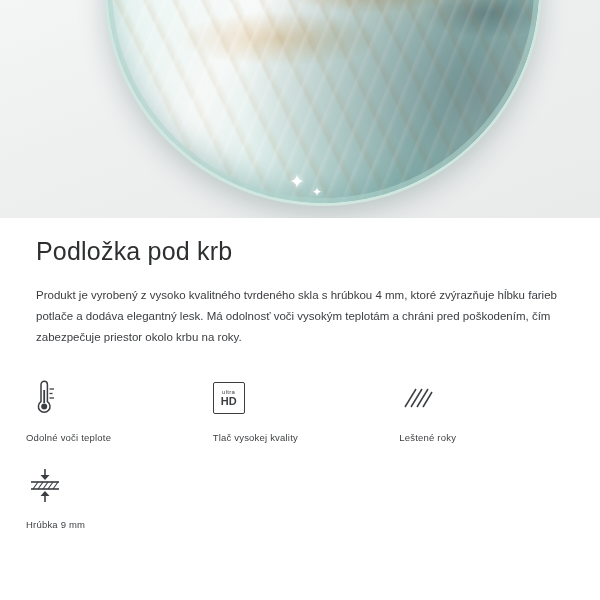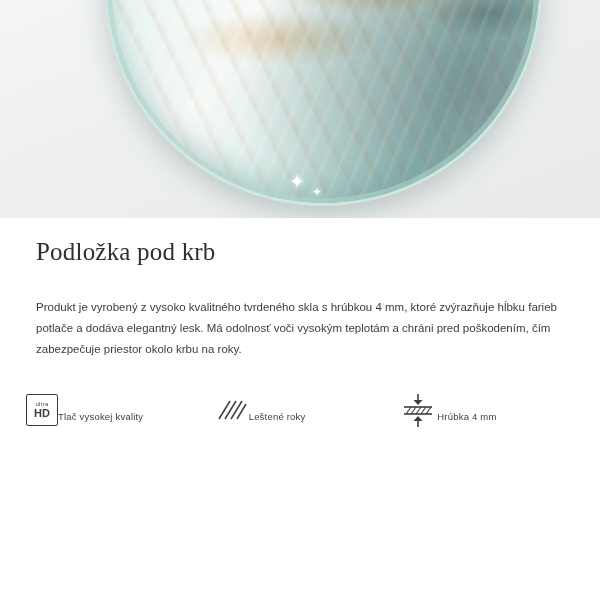--- a/index.html
+++ b/index.html
@@ -101,51 +101,51 @@
     user-select: none;
   }
   .sparkle.s1 { left: 289px; top: 172px; font-size: 19px; }
   .sparkle.s2 { left: 312px; top: 186px; font-size: 12px; }
 
   
   .content {
     padding: 18px 36px 0 36px;
   }
   .headline {
-    font-family: Liberation Serif, serif;
+    font-family: Liberation Sans, sans-serif;
     font-size: 25px;
     line-height: 31px;
     color: #2d2f31;
     font-weight: 400;
     margin: 0;
     letter-spacing: .2px;
   }
   .headline .l2row { display: block; }
   .paragraph {
-    margin: 30px 0 0 0;
+    margin: 18px 0 0 0;
     font-size: 11.5px;
     line-height: 21px;
     color: #3a3d40;
     max-width: 534px;
   }
 
   
   .features {
     margin-top: 22px;
     padding: 0 20px;
     display: flex;
     flex-wrap: wrap;
   }
   .feature {
     width: 33.333%;
     box-sizing: border-box;
     padding: 6px 6px 14px 6px;
     display: flex;
-    flex-direction: row;
-    align-items: center;
+    flex-direction: column;
+    align-items: flex-start;
   }
   .feature .icon-wrap {
     height: 44px;
     display: flex;
     align-items: center;
     justify-content: center;
   }
   .feature .caption {
     margin-top: 12px;
     font-size: 9.5px;
@@ -196,20 +196,33 @@
 
   <div class="content">
     <h1 class="headline">
       <span>Podložka pod krb</span>
     </h1>
     <p class="paragraph">Produkt je vyrobený z vysoko kvalitného tvrdeného skla s hrúbkou 4 mm, ktoré zvýrazňuje hĺbku farieb potlače a dodáva elegantný lesk. Má odolnosť voči vysokým teplotám a chráni pred poškodením, čím zabezpečuje priestor okolo krbu na roky.</p>
   </div>
 
   <div class="features">
 
+    <div class="feature">
+      <div class="icon-wrap">
+        <svg width="34" height="36" viewBox="0 0 34 36">
+          <path d="M15 4.5a3.2 3.2 0 0 1 6.4 0v17.2a5.8 5.8 0 1 1-6.4 0z" fill="none" stroke="#3b3e41" stroke-width="1.5"></path>
+          <circle cx="18.2" cy="26.4" r="3" fill="#3b3e41"></circle>
+          <rect x="17.3" y="10" width="1.8" height="13" fill="#3b3e41"></rect>
+          <line x1="23.5" y1="9" x2="28" y2="9" stroke="#3b3e41" stroke-width="1.3"></line>
+          <line x1="23.5" y1="13.5" x2="26.5" y2="13.5" stroke="#3b3e41" stroke-width="1.3"></line>
+          <line x1="23.5" y1="18" x2="28" y2="18" stroke="#3b3e41" stroke-width="1.3"></line>
+        </svg>
+      </div>
+      <div class="caption">Odolné voči teplote</div>
+    </div>
 
     <div class="feature">
       <div class="icon-wrap">
         <div class="ultrahd-box">
           <span class="u-top">ultra</span>
           <span class="u-bot">HD</span>
         </div>
       </div>
       <div class="caption">Tlač vysokej kvality</div>
     </div>
@@ -239,17 +252,17 @@
             <line x1="7" y1="22" x2="12" y2="15"></line>
             <line x1="12" y1="22" x2="17" y2="15"></line>
             <line x1="17" y1="22" x2="22" y2="15"></line>
             <line x1="22" y1="22" x2="27" y2="15"></line>
             <line x1="27" y1="22" x2="32" y2="15"></line>
           </g>
           <line x1="19" y1="35" x2="19" y2="27" stroke="#3b3e41" stroke-width="1.6"></line>
           <path d="M14.5 29 L19 24 L23.5 29 Z" fill="#3b3e41"></path>
         </svg>
       </div>
-      <div class="caption">Hrúbka 4 mm</div>
+      <div class="caption">Hrúbka 9 mm</div>
     </div>
 
   </div>
 </div>
 
 </body></html>

